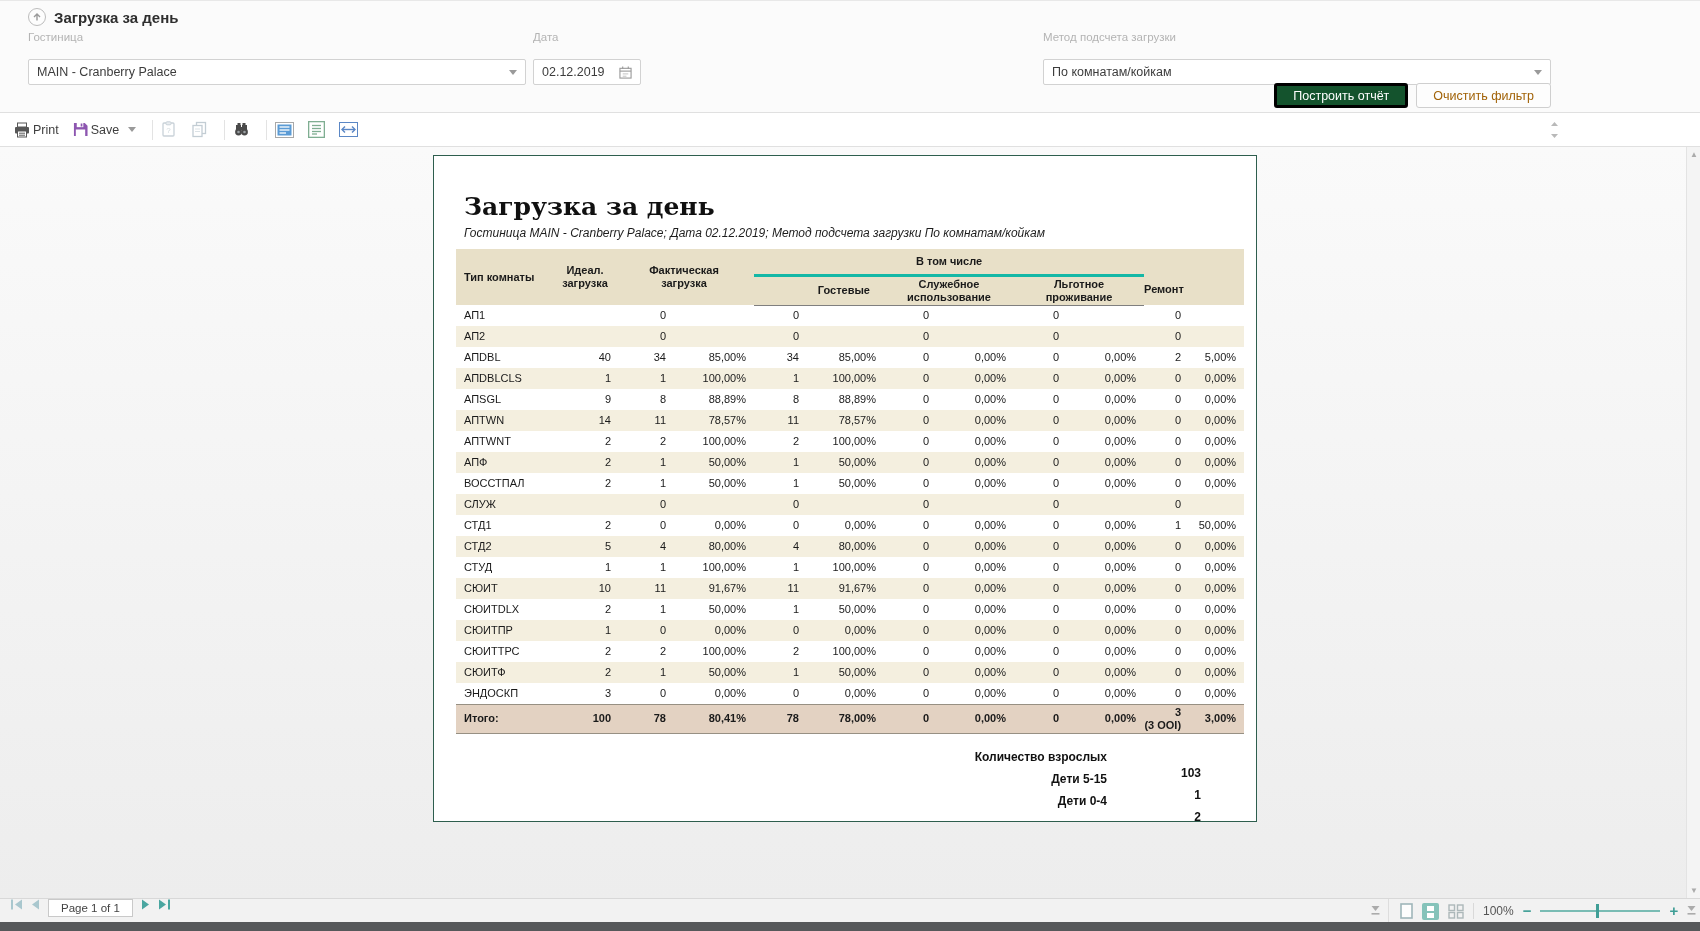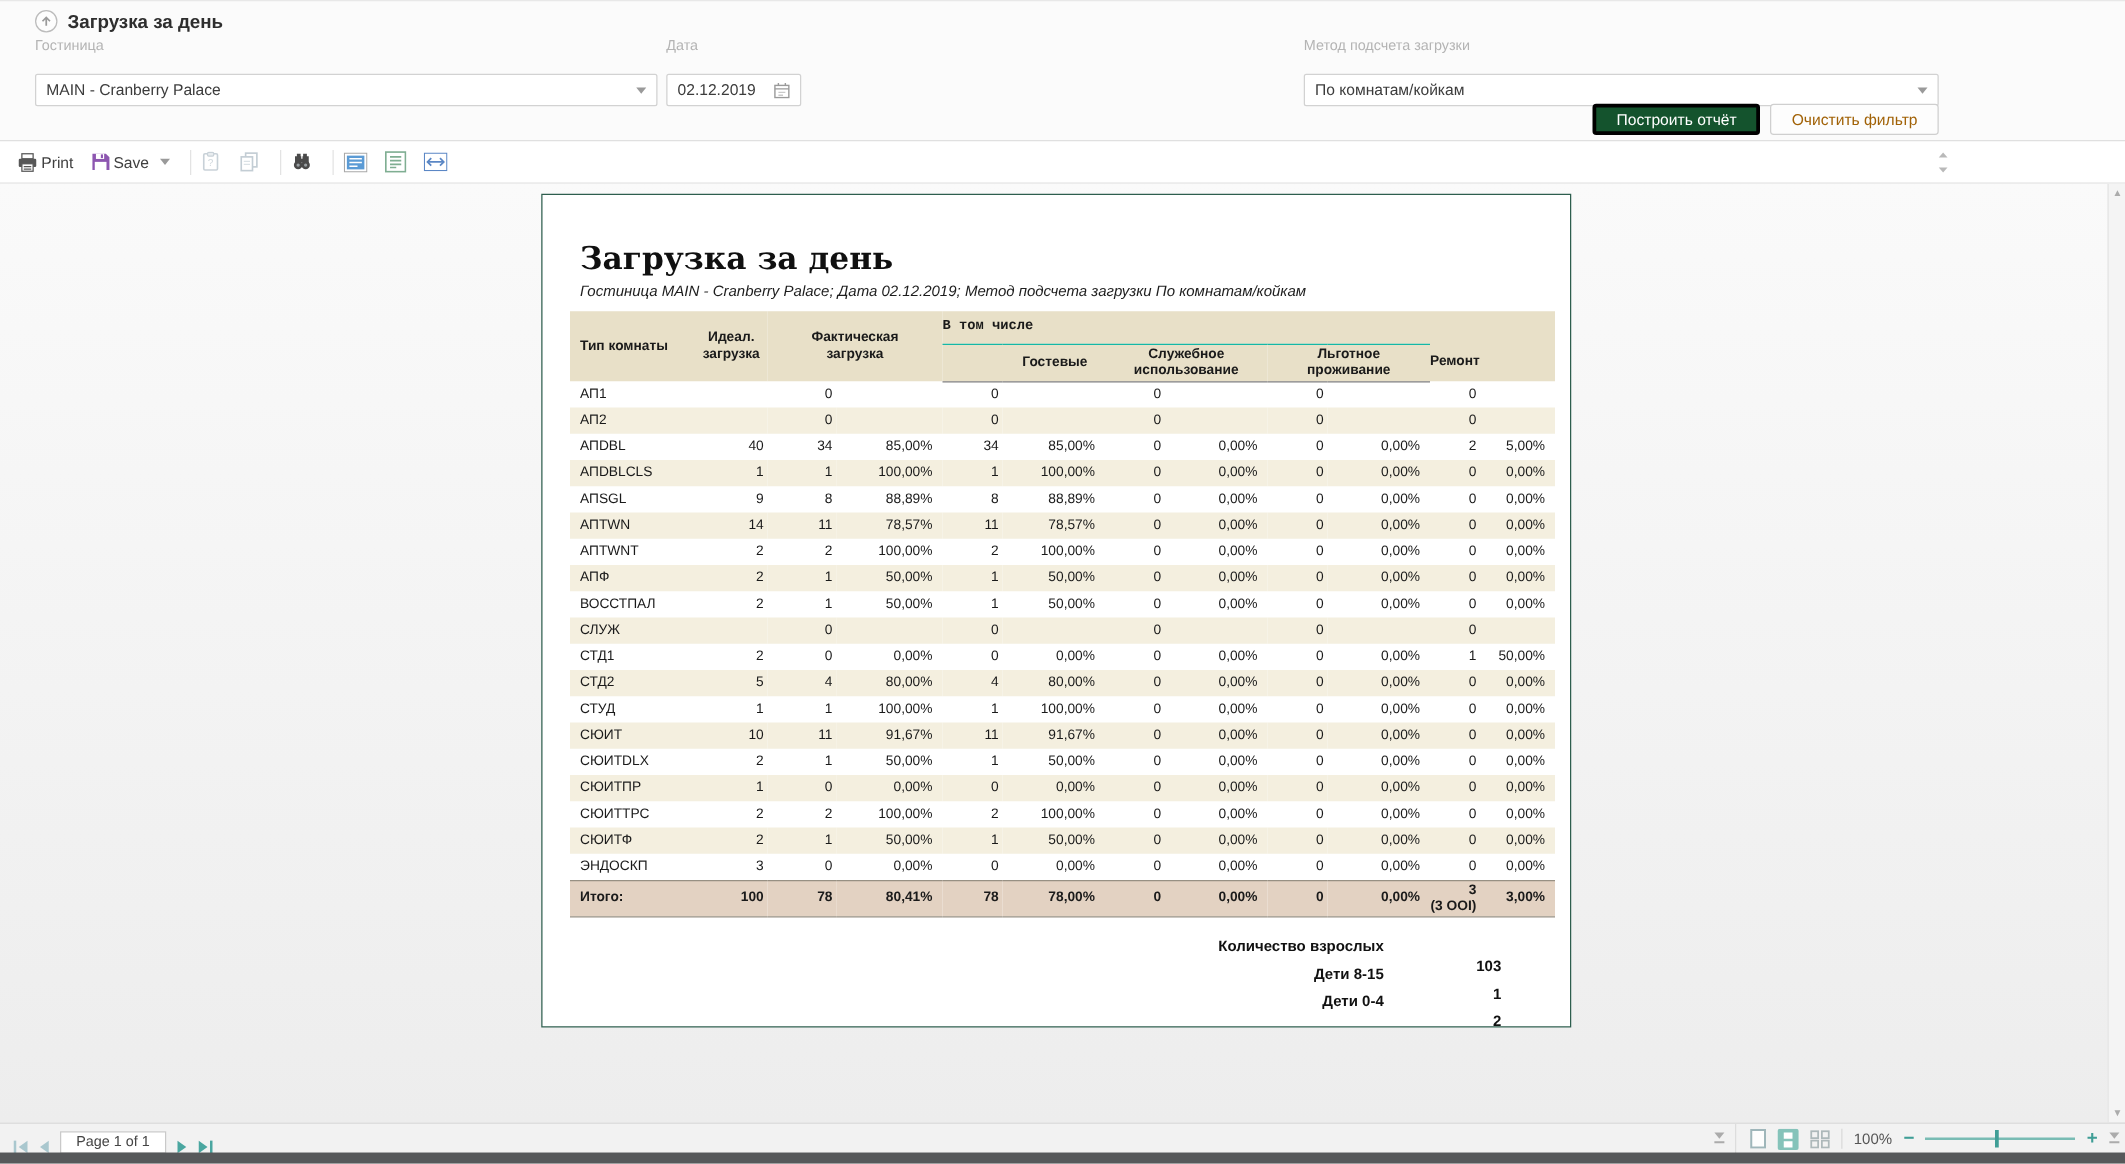--- a/index.html
+++ b/index.html
@@ -35,37 +35,37 @@
   .report-page { position:absolute; left:433px; top:8px; width:824px; height:667px; background:#fff; border:1px solid #2e5e4e; padding:36px 0 0 22px; }
   .rep-title { font-family:"DejaVu Serif","Liberation Serif",serif; font-size:25px; font-weight:bold; color:#101010; line-height:29px; padding-left:8px; }
   .rep-subtitle { font-size:12px; font-style:italic; color:#1d1d1d; margin-top:5px; padding-left:8px; }
 
   table.rtable { border-collapse:collapse; table-layout:fixed; width:788px; margin-top:9px; font-size:11px; color:#1a1a1a; }
   .rtable th { background:#e8e0c8; font-weight:bold; white-space:pre-line; line-height:13px; vertical-align:middle; }
   .rtable tr.hr1 th { height:26px; }
   .rtable tr.hr2 th { height:30px; border-bottom:1px solid #7f7f7f; }
   .th-type { text-align:left; padding-left:8px; }
   .th-ideal,.th-fact,.th-serv,.th-disc { text-align:center; }
-  .th-incl { text-align:left; border-bottom:1px solid #14b8a6;font-family:Liberation Mono, monospace; }
+  .th-incl { text-align:center; border-bottom:3px solid #14b8a6; }
   .th-guest { text-align:right; padding-right:14px; }
   .th-repair { text-align:left; padding-right:8px; vertical-align:top; padding-top:24px; }
   .rtable td { height:21px; white-space:pre-line; line-height:13px; }
   .rtable td.name { text-align:left; padding-left:8px; }
   .rtable td.num { text-align:right; padding-right:3px; }
   .rtable td.pct { text-align:right; padding-right:8px; }
   .rtable tr.alt td { background:#f4efdf; }
   .rtable tr.total td { background:#e3d2c2; font-weight:bold; border-top:1px solid #979083; border-bottom:1px solid #979083; height:29px; }
 
   .summary { margin-top:12px; width:788px; }
   .sum-row { display:flex; justify-content:flex-end; align-items:center; height:22px; font-size:12px; font-weight:bold; color:#111; }
   .sum-value { width:137px; padding-right:43px; text-align:right;margin-top:32px; }
 
   
   .statusbar { position:absolute; left:0; top:898px; width:1700px; height:24px; background:#f2f2f2; border-top:1px solid #d8d8d8; font-size:11.5px; color:#4a4a4a; }
-  .nav-group { position:absolute; left:10px; top:0; height:24px; display:flex; align-items:flex-end; gap:8px; }
+  .nav-group { position:absolute; left:10px; top:0; height:24px; display:flex; align-items:flex-start; gap:8px; }
   .nav-btn { display:flex; align-items:center; cursor:pointer; }
   .page-box { border:1px solid #c9c9c9; background:#fff; padding:2px 12px; font-size:11.5px; color:#444; }
   .sb-divider { position:absolute; left:1388px; top:0; width:1px; height:24px; background:#ddd; }
   .sb-corner { position:absolute; top:4px; }
   .right-group { position:absolute; left:1400px; top:0; height:24px; display:flex; align-items:center; gap:9px; }
   .vsep { width:1px; height:16px; background:#d9d9d9; }
   .zoom-pct { font-size:12px; color:#555; }
   .zoom-minus,.zoom-plus { color:#3f9e96; font-size:15px; font-weight:bold; cursor:pointer; line-height:10px; }
   .slider { position:relative; width:120px; height:14px; cursor:pointer; }
   .slider .track { position:absolute; left:0; right:0; top:6px; height:2px; background:#79bcb4; }
@@ -537,21 +537,21 @@
           </tr>
         </tbody>
     </table>
 
     <div class="summary">
         <div class="sum-row">
           <span class="sum-label">Количество взрослых</span>
           <span class="sum-value">103</span>
         </div>
         <div class="sum-row">
-          <span class="sum-label">Дети 8-15</span>
+          <span class="sum-label">Дети 5-15</span>
           <span class="sum-value">1</span>
         </div>
         <div class="sum-row">
           <span class="sum-label">Дети 0-4</span>
           <span class="sum-value">2</span>
         </div>
       </div>
   </div>
 
   <div class="vscroll">

